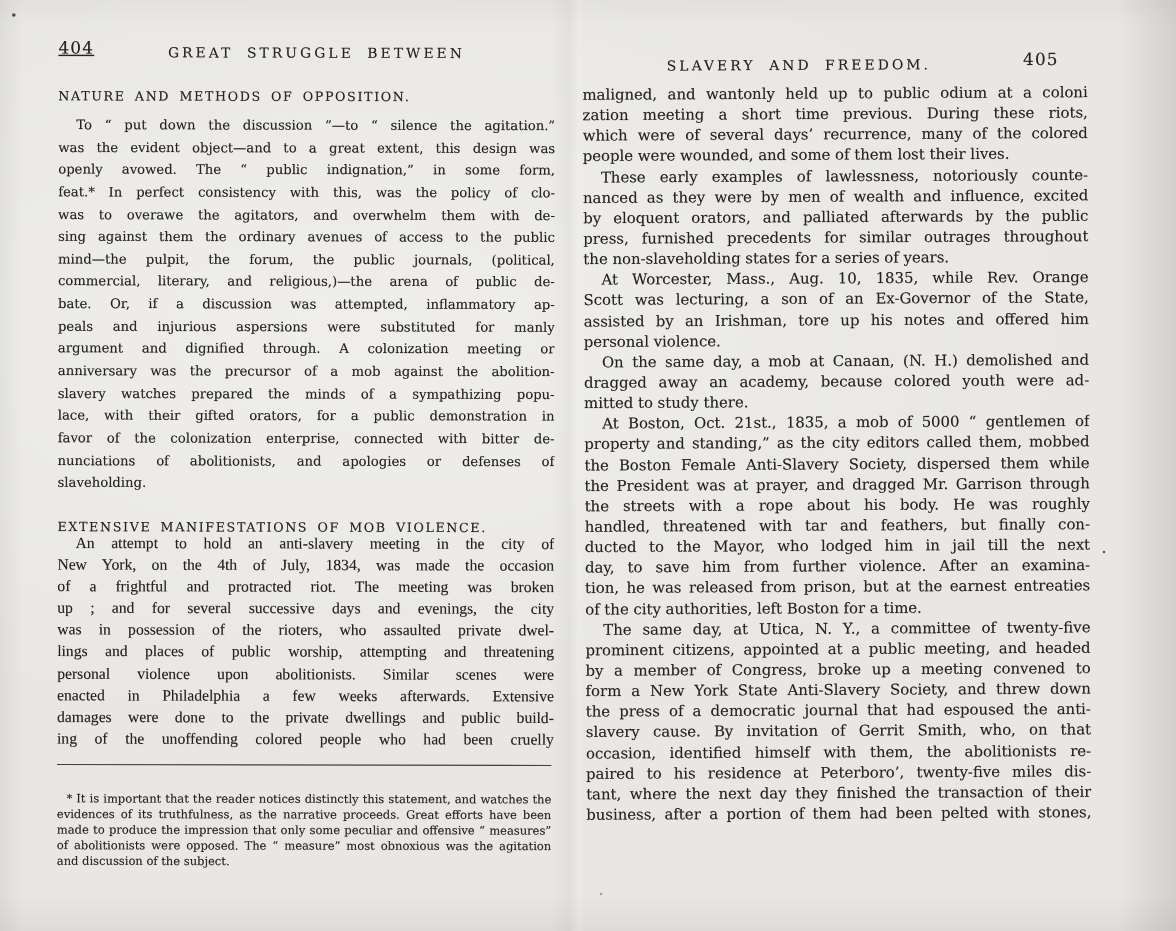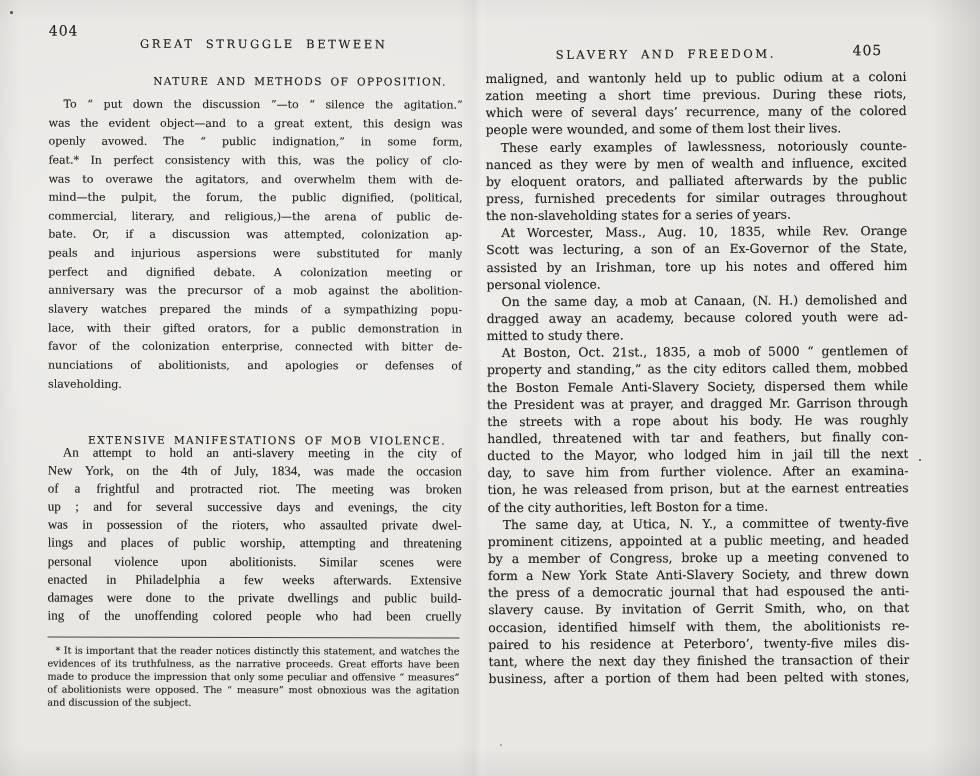--- a/index.html
+++ b/index.html
@@ -31,36 +31,36 @@
 
   .page { position: absolute; top: 0; height: 776px; }
   .page.left  { left: 48px;  width: 414px; transform: rotate(0.12deg); transform-origin: 50% 50%; }
   .page.right { left: 487px; width: 421px; transform: rotate(-0.3deg); transform-origin: 50% 50%; }
 
   .pagenum {
     position: absolute;
     font-size: 14px;
     letter-spacing: 1px;
   }
-  .pagenum.pn-left  { top: 23px; left: 0; }
+  .pagenum.pn-left  { top: 33px; left: 0; text-decoration: underline; }
   .pagenum.pn-right { top: 43px; right: 24px; text-align: right; }
 
   .runhead {
     position: absolute; left: 16px; right: 0;
     text-align: center;
     font-size: 11.5px;
     letter-spacing: 2.6px;
     word-spacing: 5px;
   }
   .page.left  .runhead { top: 37px; }
   .page.right .runhead { top: 47px; left: -30px; right: 30px; }
 
   .sechead {
     position: absolute; left: 0; right: 16px;
-    text-align: right;
+    text-align: left;
     font-size: 10.5px;
     letter-spacing: 1.4px;
     word-spacing: 3px;
   }
   .sechead.sh1 { top: 75px; }
   .sechead.sh2 { top: 434px; }
 
   .para { position: absolute; left: 0; }
 
   .tline {
@@ -88,21 +88,21 @@
   .footrule {
     position: absolute; top: 637px; left: 0; width: 412px; height: 1.3px;
     background: #44403a;
   }
 
   .para.fn {
     top: 644px; width: 412px;
     font-size: 9.6px;
   }
   .para.fn .tline { height: 13.1px; line-height: 13.1px; }
-  .para.fn .tline.indent { text-indent: 8px; }
+  .para.fn .tline.indent { text-indent: 8px; margin-top: 16px; }
 
   .rbody {
     position: absolute; top: 69px; left: 0; width: 421px;
     font-size: 12.4px;
   }
   .rbody .tline { height: 17.15px; line-height: 17.15px; }
   .parablock { }
 
   
   .page { text-shadow: 0.2px 0.2px 0.35px rgba(45,40,32,0.4); }
@@ -130,25 +130,26 @@
     <div class="runhead">GREAT STRUGGLE BETWEEN</div>
 
     <div class="sechead sh1">NATURE AND METHODS OF OPPOSITION.</div>
 
     <div class="para p1">
         <div class="tline indent">To “ put down the discussion ”—to “ silence the agitation.”</div>
         <div class="tline">was the evident object—and to a great extent, this design was</div>
         <div class="tline">openly avowed.  The “ public indignation,” in some form,</div>
         <div class="tline">feat.*   In perfect consistency with this, was the policy of clo-</div>
         <div class="tline">was to overawe the agitators, and overwhelm them with de-</div>
-        <div class="tline">mind—the pulpit, the forum, the public dignified, (political,</div>
+        <div class="tline">sing against them the ordinary avenues of access to the public</div>
+        <div class="tline">mind—the pulpit, the forum, the public journals, (political,</div>
         <div class="tline">commercial, literary, and religious,)—the arena of public de-</div>
-        <div class="tline">bate.  Or, if a discussion was attempted, colonization ap-</div>
+        <div class="tline">bate.  Or, if a discussion was attempted, inflammatory ap-</div>
         <div class="tline">peals and injurious aspersions were substituted for manly</div>
-        <div class="tline">perfect and dignified debate.  A colonization meeting or</div>
+        <div class="tline">argument and dignified through.  A colonization meeting or</div>
         <div class="tline">anniversary was the precursor of a mob against the abolition-</div>
         <div class="tline">slavery watches prepared the minds of a sympathizing popu-</div>
         <div class="tline">lace, with their gifted orators, for a public demonstration in</div>
         <div class="tline">favor of the colonization enterprise, connected with bitter de-</div>
         <div class="tline">nunciations of abolitionists, and apologies or defenses of</div>
         <div class="tline lastline">slaveholding.</div>
       </div>
 
     <div class="sechead sh2">EXTENSIVE MANIFESTATIONS OF MOB VIOLENCE.</div>
 

